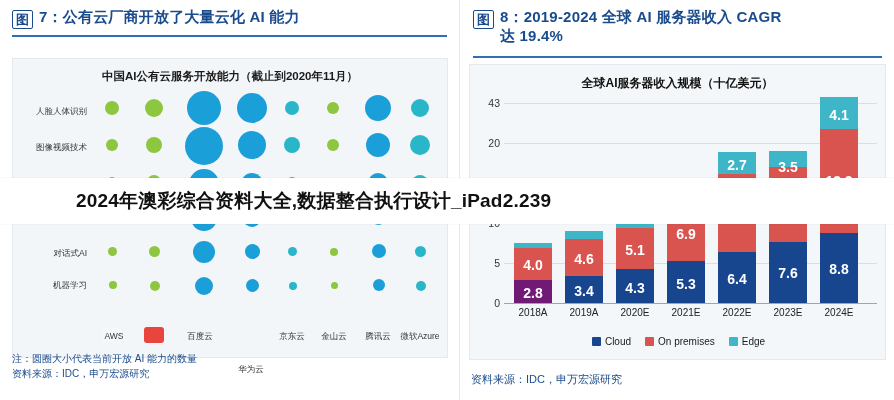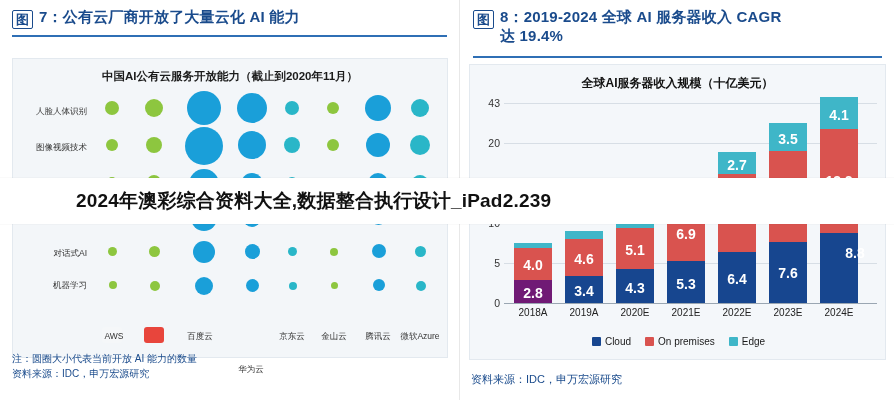--- a/index.html
+++ b/index.html
@@ -310,28 +310,28 @@
           </div>
         </div>
 
         <div class="bar-group" style="left:299px; bottom:22px; height:180px;">
           <div class="seg" style="bottom:0; height:61px; background:#17468f;">
             <div class="seg-label" style="top:23px;">7.6</div>
           </div>
           <div class="seg" style="bottom:61px; height:91px; background:#d9534f;">
             <div class="seg-label" style="top:38px;">11.5</div>
           </div>
-          <div class="seg" style="bottom:152px; height:28px; background:#3fb6c8;">
+          <div class="seg" style="bottom:136px; height:16px; background:#3fb6c8;">
             <div class="seg-label" style="top:8px;">3.5</div>
           </div>
         </div>
 
         <div class="bar-group" style="left:350px; bottom:22px; height:206px;">
           <div class="seg" style="bottom:0; height:70px; background:#17468f;">
-            <div class="seg-label" style="top:12px;margin-left:16px;">8.8</div>
+            <div class="seg-label" style="top:28px;">8.8</div>
           </div>
           <div class="seg" style="bottom:70px; height:104px; background:#d9534f;">
             <div class="seg-label" style="top:44px;">13.2</div>
           </div>
           <div class="seg" style="bottom:174px; height:32px; background:#3fb6c8;">
             <div class="seg-label" style="top:10px;">4.1</div>
           </div>
         </div>
 
         <div class="x-label" style="left:40px;  top:212px;">2018A</div>

